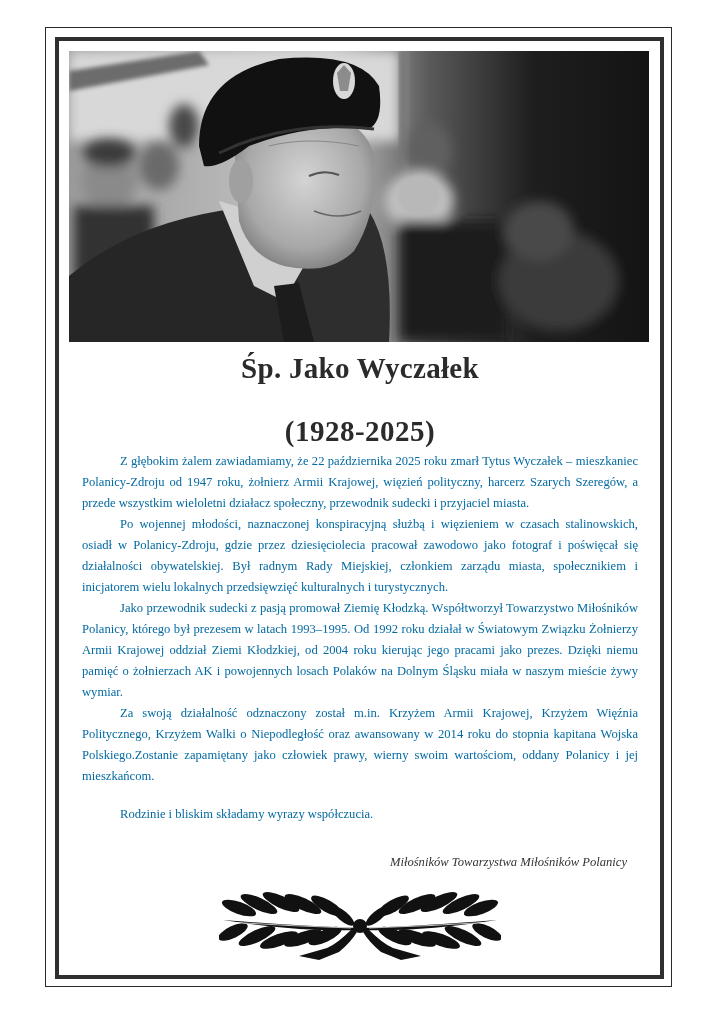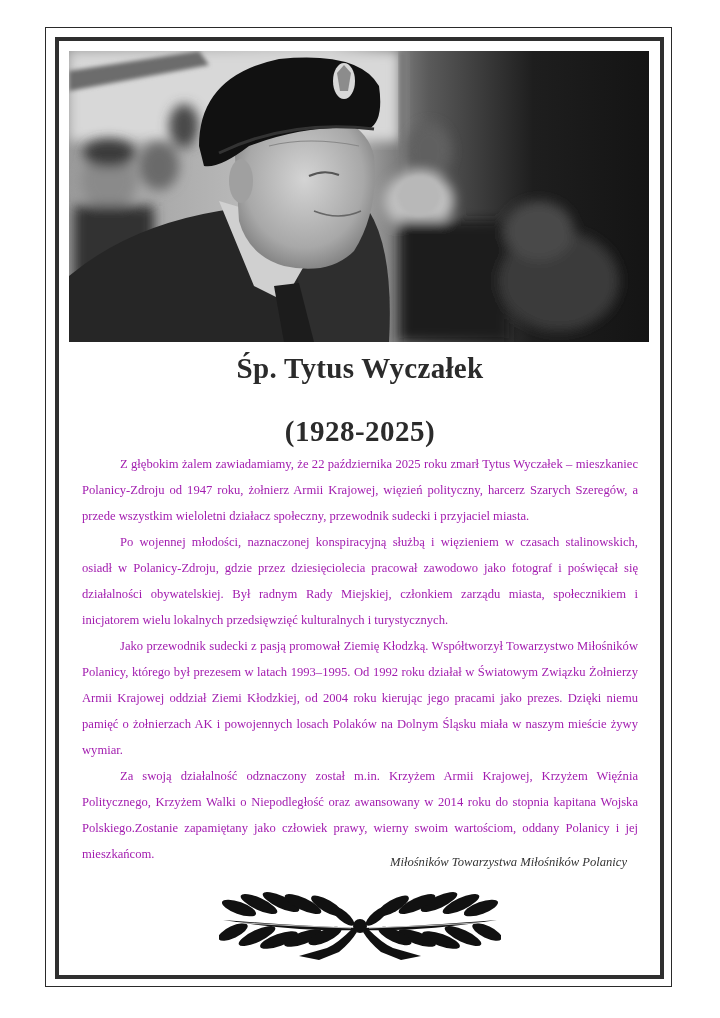--- a/index.html
+++ b/index.html
@@ -4,21 +4,21 @@
 <style>
   html, body { margin:0; padding:0; background:#ffffff; }
   body { width:720px; height:1018px; position:relative; overflow:hidden; font-family:"DejaVu Serif", serif; color:#1e1e1e; }
   .frame-outer { position:absolute; left:45px; top:27px; width:627px; height:960px; border:1.5px solid #2a2a2a; box-sizing:border-box; }
   .frame-inner { position:absolute; left:55px; top:37px; width:609px; height:942px; border:4px solid #2f2f2f; box-sizing:border-box; }
   .photo { position:absolute; left:69px; top:51px; width:580px; height:291px; overflow:hidden; background:#6a6a6a; }
   .photo svg { display:block; width:100%; height:100%; }
   .title { position:absolute; left:0; width:720px; text-align:center; font-family:"Liberation Serif", serif; font-weight:bold; color:#2b2b2b; }
   .title.name { top:352px; font-size:29px; letter-spacing:0.3px; }
   .title.years { top:390px; font-size:29px; letter-spacing:0.5px;margin-top:25px; }
-  .body { position:absolute; left:82px; top:451px; width:556px; font-family:"Liberation Serif", serif; font-size:12.6px; line-height:26px; text-align:justify; color:#a21caf; }
+  .body { position:absolute; left:82px; top:451px; width:556px; font-family:"Liberation Serif", serif; font-size:12.6px; line-height:21px; text-align:justify; color:#0369a1; }
   .body p { margin:0; text-indent:38px; }
   .body p.spaced { margin-top:17px; }
   .sign { position:absolute; left:300px; top:855px; width:327px; text-align:right; font-family:"Liberation Serif", serif; font-style:italic; font-size:12.6px; color:#333; }
   .wreath { position:absolute; left:219px; top:886px; width:282px; height:80px; }
 </style>
 </head>
 <body>
 
 <div class="frame-outer"></div>
 <div class="frame-inner"></div>
@@ -84,28 +84,29 @@
 
     <g>
       <ellipse cx="275" cy="30" rx="11" ry="18" fill="#d8d8d8"></ellipse>
       <path d="M268,22 L275,14 L282,22 L279,40 L271,40 Z" fill="#8c8c8c"></path>
     </g>
 
     <ellipse cx="350" cy="145" rx="22" ry="20" fill="#b8b8b8" filter="url(#blur2)"></ellipse>
   </svg>
 </div>
 
-<div class="title name">Śp. Tytus Wyczałek</div>
+<div class="title name">Śp. Jako Wyczałek</div>
 <div class="title years">(1928-2025)</div>
 
 <div class="body">
   <p>Z głębokim żalem zawiadamiamy, że 22 października 2025 roku zmarł Tytus Wyczałek – mieszkaniec Polanicy-Zdroju od 1947 roku, żołnierz Armii Krajowej, więzień polityczny, harcerz Szarych Szeregów, a przede wszystkim wieloletni działacz społeczny, przewodnik sudecki i przyjaciel miasta.</p>
   <p>Po wojennej młodości, naznaczonej konspiracyjną służbą i więzieniem w czasach stalinowskich, osiadł w Polanicy-Zdroju, gdzie przez dziesięciolecia pracował zawodowo jako fotograf i poświęcał się działalności obywatelskiej. Był radnym Rady Miejskiej, członkiem zarządu miasta, społecznikiem i inicjatorem wielu lokalnych przedsięwzięć kulturalnych i turystycznych.</p>
   <p>Jako przewodnik sudecki z pasją promował Ziemię Kłodzką. Współtworzył Towarzystwo Miłośników Polanicy, którego był prezesem w latach 1993–1995. Od 1992 roku działał w Światowym Związku Żołnierzy Armii Krajowej oddział Ziemi Kłodzkiej, od 2004 roku kierując jego pracami jako prezes. Dzięki niemu pamięć o żołnierzach AK i powojennych losach Polaków na Dolnym Śląsku miała w naszym mieście żywy wymiar.</p>
   <p>Za swoją działalność odznaczony został m.in. Krzyżem Armii Krajowej, Krzyżem Więźnia Politycznego, Krzyżem Walki o Niepodległość oraz awansowany w 2014 roku do stopnia kapitana Wojska Polskiego.Zostanie zapamiętany jako człowiek prawy, wierny swoim wartościom, oddany Polanicy i jej mieszkańcom.</p>
+  <p class="spaced">Rodzinie i bliskim składamy wyrazy współczucia.</p>
 </div>
 
 <div class="sign">Miłośników Towarzystwa Miłośników Polanicy</div>
 
 <div class="wreath">
   <svg viewBox="0 0 282 80" width="282" height="80">
     <g fill="#111">
 
       <path d="M140,42 Q80,40 4,34 Q80,46 140,44 Z"></path>
       <ellipse cx="20" cy="22" rx="18" ry="6" transform="rotate(20 20 22)"></ellipse>

